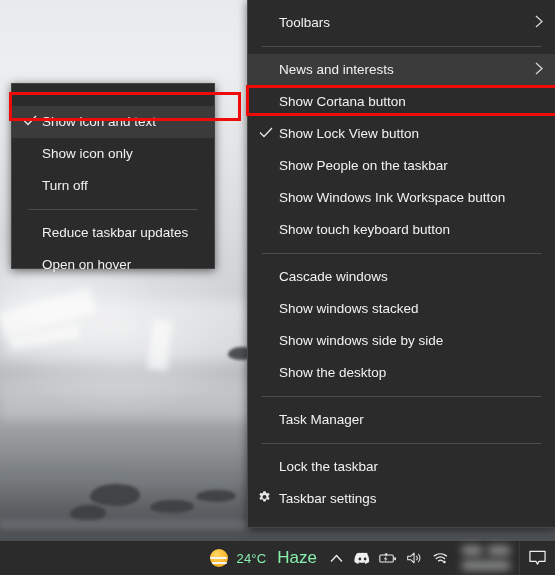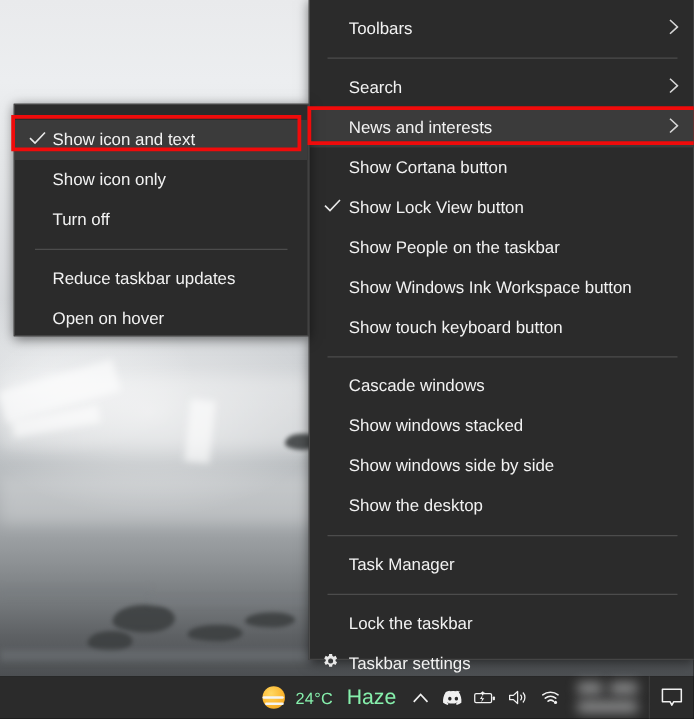--- a/index.html
+++ b/index.html
@@ -121,22 +121,22 @@
     border: 1px solid #454545;
     color: #ffffff;
     box-shadow: 0 2px 9px rgba(0,0,0,0.55);
   }
   #main-menu {
     left: 247px; top: -1px; width: 309px; height: 529px;
     border-left: 1px solid #4a4a4a; border-top: none; border-right: none;
     padding-top: 8px;
   }
   #sub-menu {
-    left: 11px; top: 83px; width: 236px; height: 186px;
-    padding-top: 12px;
+    left: 11px; top: 83px; width: 204px; height: 186px;
+    padding-top: 22px;
   }
   .mi {
     position: relative;
     display: flex; align-items: center;
     height: 32px;
     padding-left: 30px; padding-right: 14px;
     font-size: 13.5px;
     color: #f2f2f2;
     white-space: nowrap;
   }
@@ -200,28 +200,20 @@
     <div class="mi">
       <span class="label">Toolbars</span>
       <span class="chev">
         <svg width="8" height="13" viewBox="0 0 8 13">
             <path d="M1 1 L7 6.5 L1 12" fill="none" stroke="#d5d5d5" stroke-width="1.3"></path>
           </svg>
       </span>
     </div>
     <div class="sep"></div>
 
-    <div class="mi">
-      <span class="label">Search</span>
-      <span class="chev">
-        <svg width="8" height="13" viewBox="0 0 8 13">
-            <path d="M1 1 L7 6.5 L1 12" fill="none" stroke="#d5d5d5" stroke-width="1.3"></path>
-          </svg>
-      </span>
-    </div>
 
     <div class="mi hl">
       <span class="label">News and interests</span>
       <span class="chev">
         <svg width="8" height="13" viewBox="0 0 8 13">
             <path d="M1 1 L7 6.5 L1 12" fill="none" stroke="#d5d5d5" stroke-width="1.3"></path>
           </svg>
       </span>
     </div>
 

